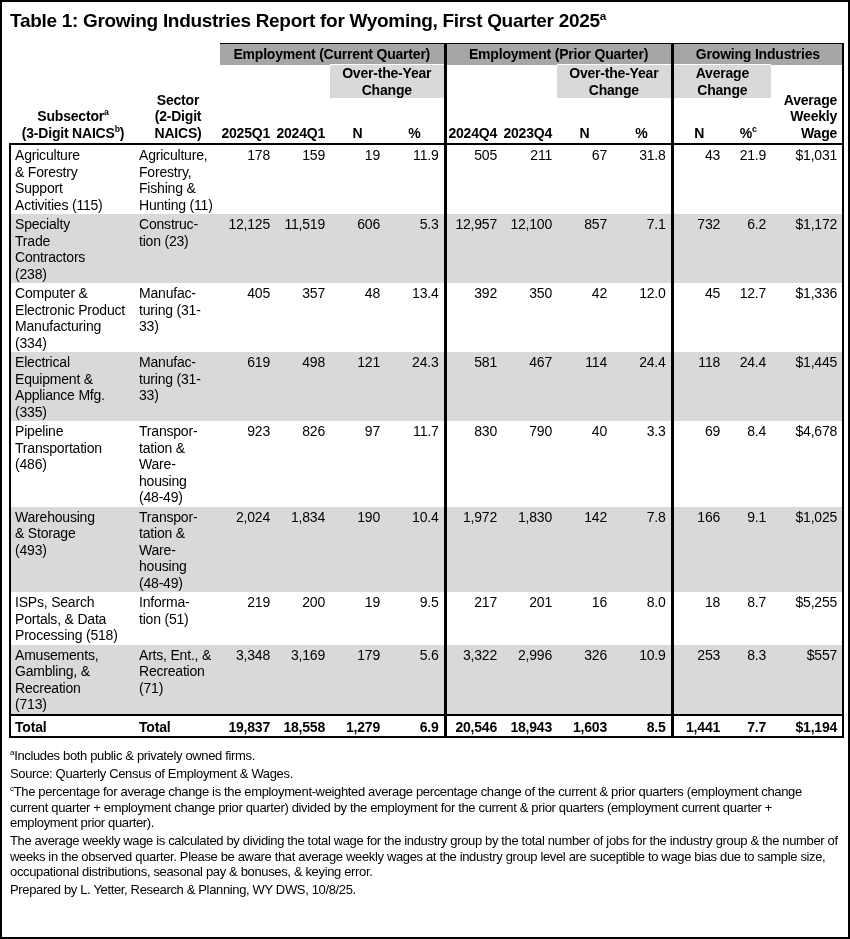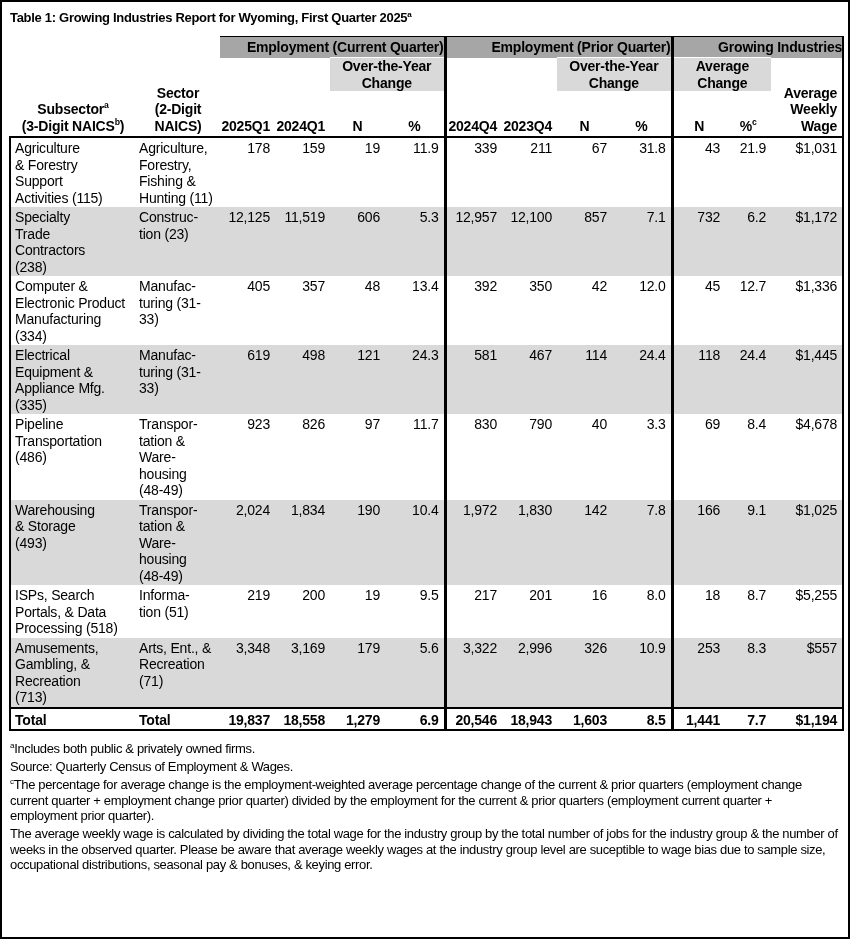--- a/index.html
+++ b/index.html
@@ -12,40 +12,40 @@
   html,body{width:850px;height:939px;}
   body{
     background:#ffffff;
     border:2px solid #000;
     overflow:hidden;
     font-family:"Liberation Sans","DejaVu Sans",sans-serif;
     color:var(--ink);
   }
   .page{padding:8px 6px 0 6px;}
   .title{
-    font-size:13px;
+    font-size:19px;
     font-weight:bold;
     letter-spacing:-0.3px;
     margin-bottom:11px;
     padding-left:2px;
   }
   sup{font-size:0.62em;line-height:0;vertical-align:super;}
   table{
     border-collapse:collapse;
     table-layout:fixed;
     width:833px;
     margin-left:1px;
     letter-spacing:-0.2px;
   }
   td{font-size:14px;vertical-align:top;}
   
   .ghead{
     background:var(--dark);
     font-weight:bold;
-    text-align:right;
+    text-align:center;
     font-size:14px;
     height:21px;
     vertical-align:middle;
     border-top:1.5px solid #000;
   }
   .band{
     background:var(--light);
     font-weight:bold;
     text-align:center;
     line-height:16.5px;
@@ -167,21 +167,21 @@
 Support
 Activities (115)</td>
           <td class="c-sec">Agriculture,
 Forestry,
 Fishing &amp;
 Hunting (11)</td>
           <td class="num">178</td>
           <td class="num">159</td>
           <td class="num">19</td>
           <td class="num">11.9</td>
-          <td class="num sec-start">339</td>
+          <td class="num sec-start">505</td>
           <td class="num">211</td>
           <td class="num">67</td>
           <td class="num">31.8</td>
           <td class="num sec-start">43</td>
           <td class="num">21.9</td>
           <td class="num right-edge">$1,031</td>
         </tr>
         <tr class="shaded">
           <td class="c-sub">Specialty
 Trade
@@ -337,15 +337,16 @@
           <td class="num right-edge">$1,194</td>
         </tr>
       </tbody>
   </table>
 
   <div class="footnotes">
       <div class="footnote"><sup>a</sup><span>Includes both public &amp; privately owned firms.</span></div>
       <div class="footnote"><span>Source: Quarterly Census of Employment &amp; Wages.</span></div>
       <div class="footnote"><sup>c</sup><span>The percentage for average change is the employment-weighted average percentage change of the current &amp; prior quarters (employment change current quarter + employment change prior quarter) divided by the employment for the current &amp; prior quarters (employment current quarter + employment prior quarter).</span></div>
       <div class="footnote"><span>The average weekly wage is calculated by dividing the total wage for the industry group by the total number of jobs for the industry group &amp; the number of weeks in the observed quarter. Please be aware that average weekly wages at the industry group level are suceptible to wage bias due to sample size, occupational distributions, seasonal pay &amp; bonuses, &amp; keying error.</span></div>
+      <div class="footnote"><span>Prepared by L. Yetter, Research &amp; Planning, WY DWS, 10/8/25.</span></div>
     </div>
 
 </div>
 
 </body></html>

